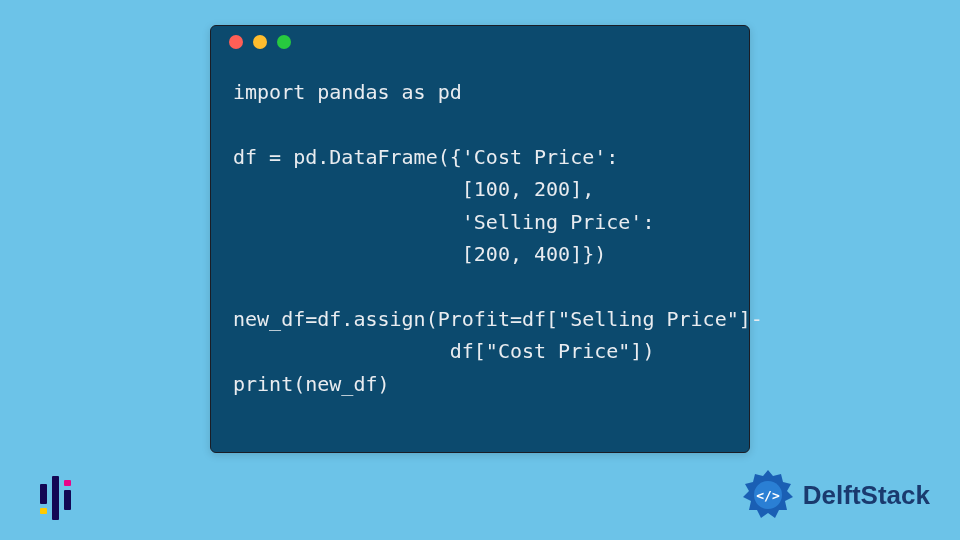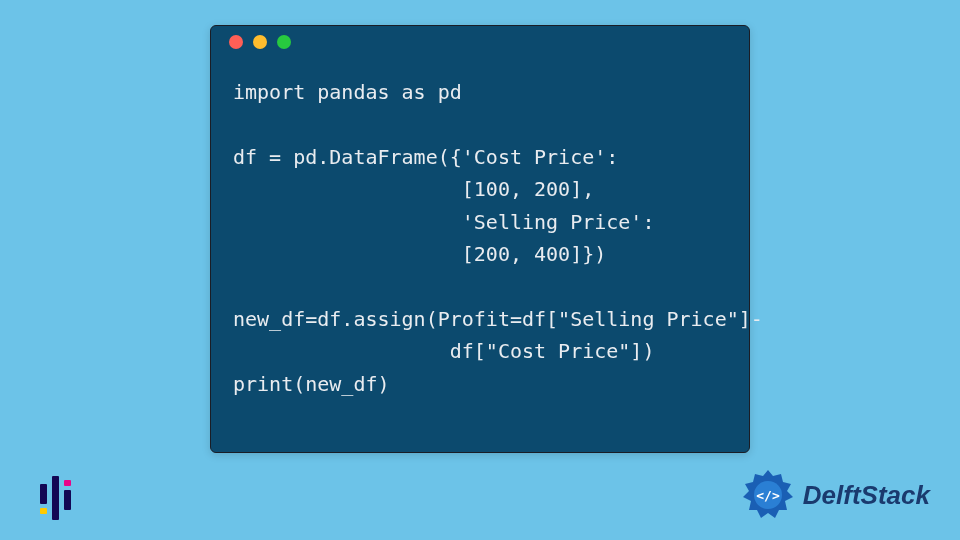--- a/index.html
+++ b/index.html
@@ -71,21 +71,20 @@
     }
     .logo-right .icon-gear {
       width: 54px;
       height: 54px;
       position: relative;
     }
     .logo-right .brand {
       font-size: 26px;
       font-weight: 600;
       color: #1a3a6e;
-      font-style: italic;
     }
   </style>
 </head>
 <body>
 
 <div class="code-window">
   <div class="titlebar">
     <div class="dot red"></div>
     <div class="dot yellow"></div>
     <div class="dot green"></div>

